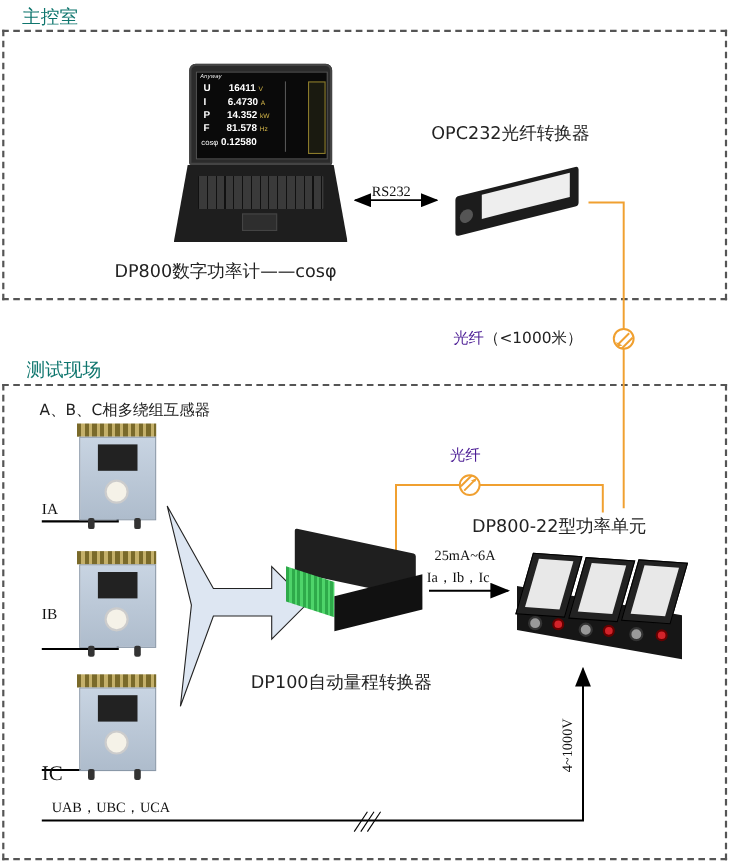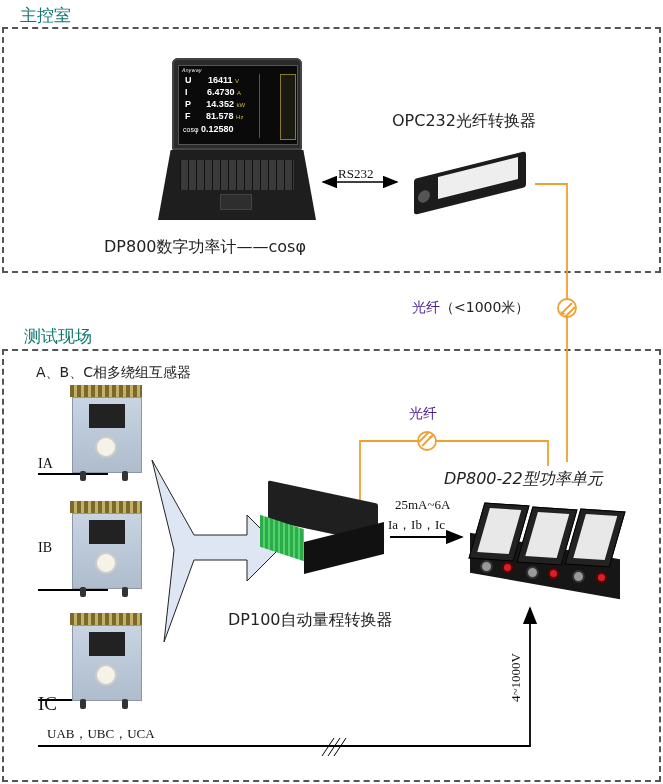--- a/index.html
+++ b/index.html
@@ -136,21 +136,21 @@
 
 <div class="abs" style="left:66px;top:501px;width:82px;height:96px;">
   <div class="abs tr-top" style="left:4px;top:0;width:72px;height:12px;"></div>
   <div class="abs transformer" style="left:6px;top:12px;width:68px;height:74px;">
     <div class="abs tr-panel" style="left:16px;top:6px;width:36px;height:24px;"></div>
     <div class="abs tr-hole" style="left:22px;top:38px;width:18px;height:18px;"></div>
   </div>
   <div class="abs wheel" style="left:14px;top:86px;width:6px;height:10px;"></div>
   <div class="abs wheel" style="left:56px;top:86px;width:6px;height:10px;"></div>
 </div>
-<div class="abs label-serif" style="left:38px;top:540px;font-size:14px;">IB</div>
+<div class="abs label-serif" style="left:38px;top:552px;font-size:14px;">IB</div>
 
 <div class="abs" style="left:66px;top:613px;width:82px;height:96px;">
   <div class="abs tr-top" style="left:4px;top:0;width:72px;height:12px;"></div>
   <div class="abs transformer" style="left:6px;top:12px;width:68px;height:74px;">
     <div class="abs tr-panel" style="left:16px;top:6px;width:36px;height:24px;"></div>
     <div class="abs tr-hole" style="left:22px;top:38px;width:18px;height:18px;"></div>
   </div>
   <div class="abs wheel" style="left:14px;top:86px;width:6px;height:10px;"></div>
   <div class="abs wheel" style="left:56px;top:86px;width:6px;height:10px;"></div>
 </div>
@@ -161,21 +161,21 @@
   <div class="abs green-term" style="left:2px;top:30px;width:44px;height:32px;transform:skewY(18deg);"></div>
   <div class="abs dp100" style="left:46px;top:40px;width:80px;height:32px;transform:skewY(-14deg);background:#111;"></div>
 </div>
 <div class="abs label-cn" style="left:228px;top:610px;">DP100自动量程转换器</div>
 
 <div class="abs label-cn orange" style="left:409px;top:405px;font-size:14px;">光纤</div>
 
 <div class="abs label-serif" style="left:395px;top:497px;">25mA~6A</div>
 <div class="abs label-serif" style="left:388px;top:516px;">Ia，Ib，Ic</div>
 
-<div class="abs label-cn" style="left:444px;top:469px;font-style:italic;">DP800-22型功率单元</div>
+<div class="abs label-cn" style="left:429px;top:469px;">DP800-22型功率单元</div>
 <div class="abs" style="left:470px;top:496px;width:164px;height:100px;">
   <div class="abs pu" style="left:0;top:50px;width:150px;height:40px;transform:skewY(10deg);"></div>
   <div class="abs pu-mod" style="left:6px;top:8px;width:44px;height:54px;transform:skewX(-16deg) skewY(4deg);">
       <div class="abs pu-label" style="left:6px;top:4px;width:32px;height:44px;"></div>
     </div>
   <div class="abs pu-mod" style="left:54px;top:12px;width:44px;height:54px;transform:skewX(-16deg) skewY(4deg);">
       <div class="abs pu-label" style="left:6px;top:4px;width:32px;height:44px;"></div>
     </div>
   <div class="abs pu-mod" style="left:102px;top:14px;width:44px;height:54px;transform:skewX(-16deg) skewY(4deg);">
       <div class="abs pu-label" style="left:6px;top:4px;width:32px;height:44px;"></div>

